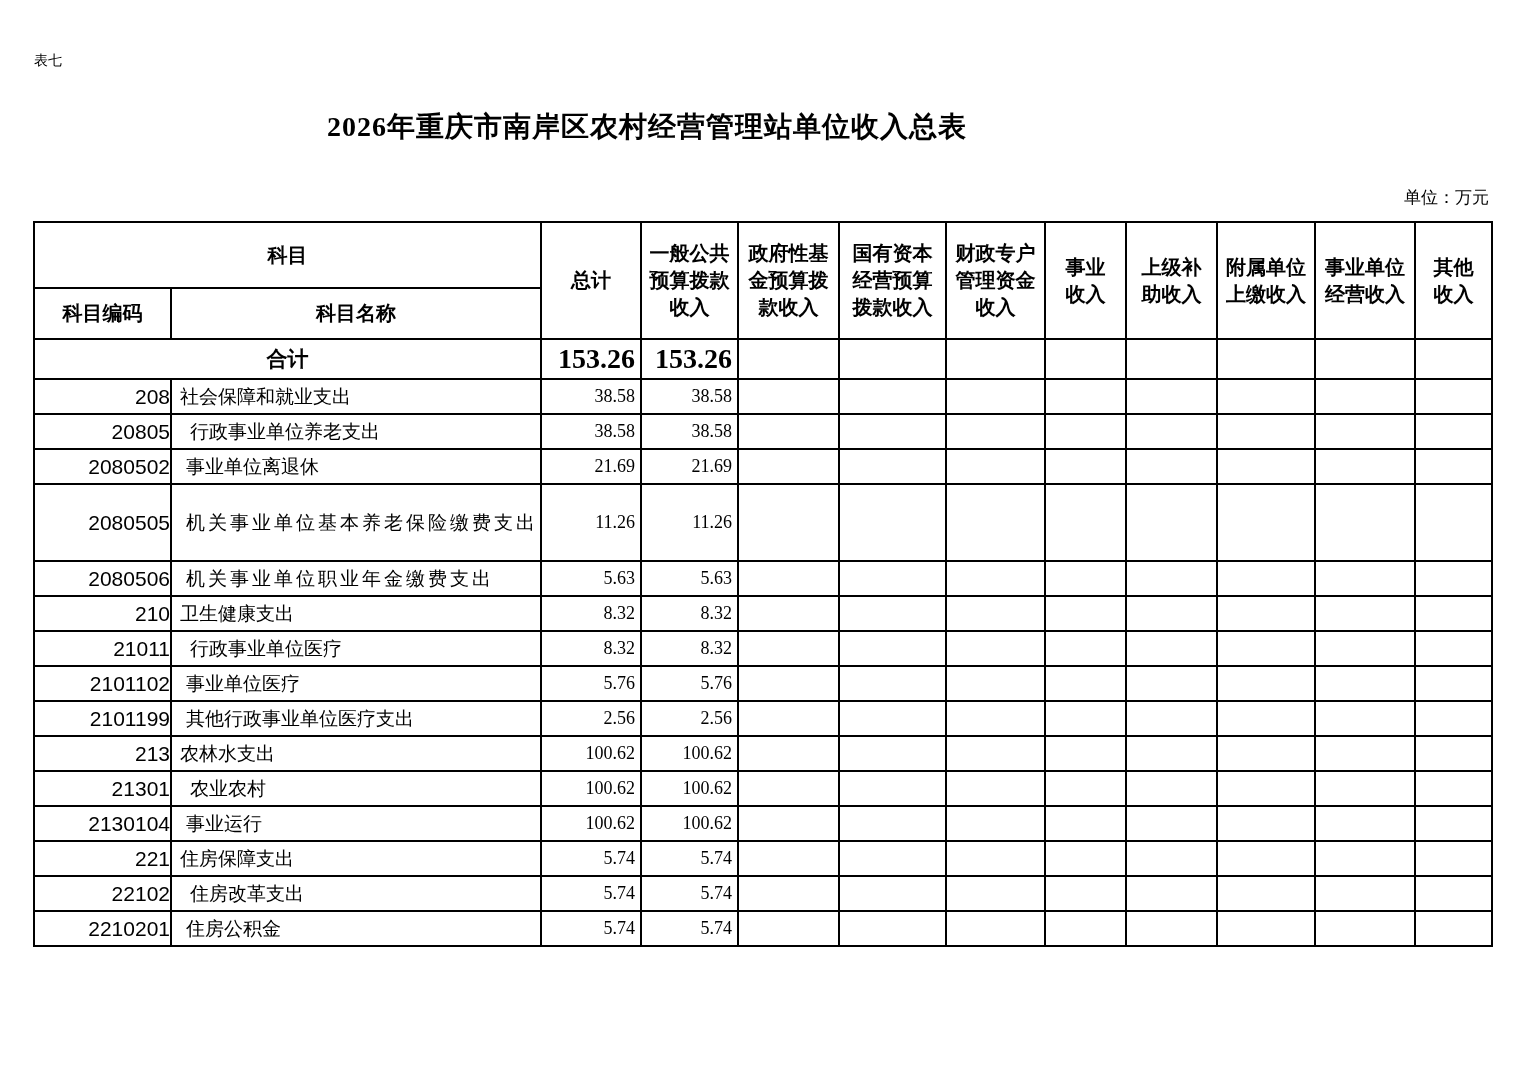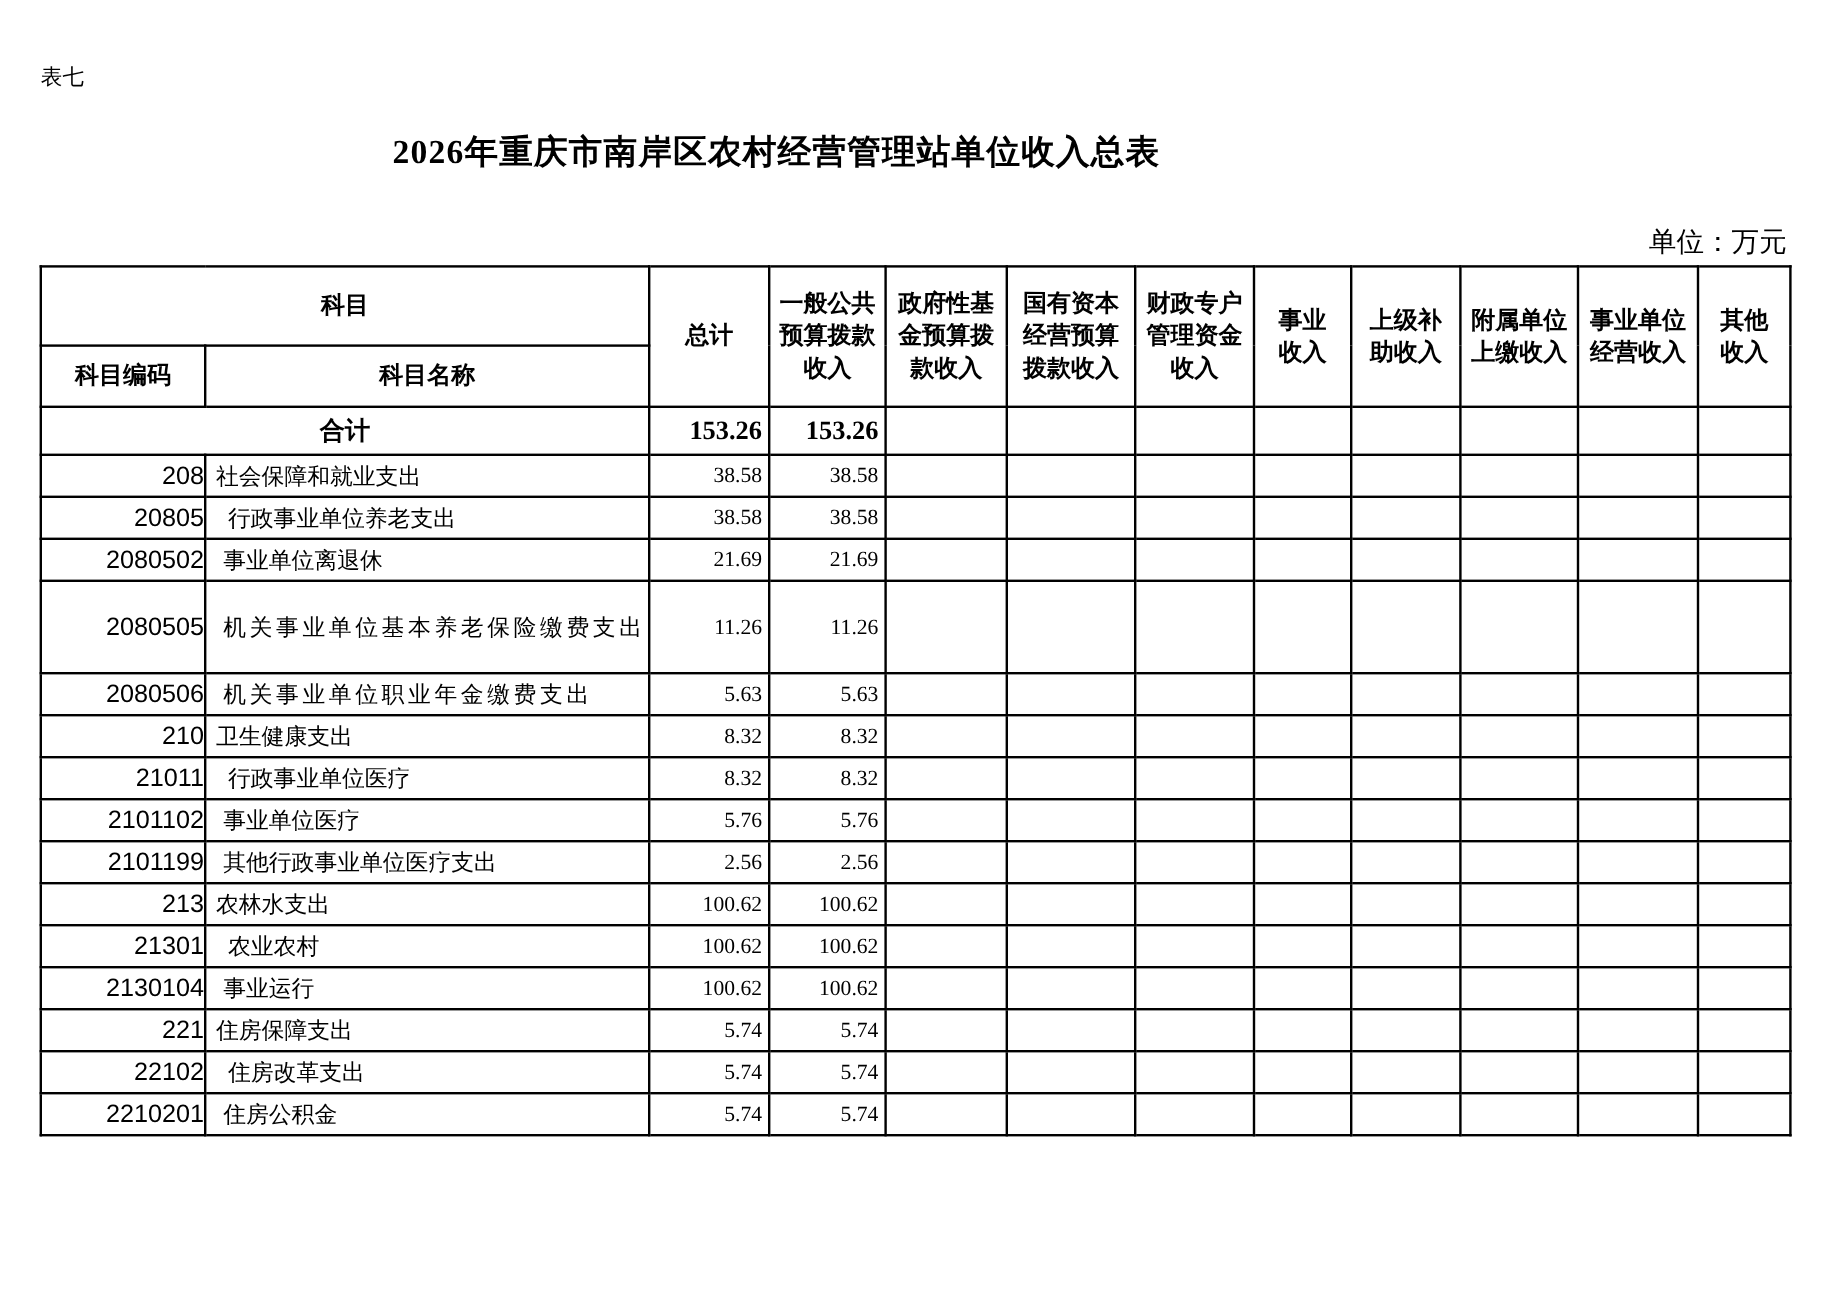--- a/index.html
+++ b/index.html
@@ -12,39 +12,39 @@
     height: 1074px;
     position: relative;
     font-family: "Liberation Serif", serif;
     color: #000;
     overflow: hidden;
   }
   .sheet-label {
     position: absolute;
     left: 34px;
     top: 52px;
-    font-size: 18px;
+    font-size: 14px;
     font-family: "Liberation Serif", serif;
   }
   .page-title {
     position: absolute;
     left: 0;
     top: 108px;
     width: 1294px;
     text-align: center;
     font-size: 28px;
     font-weight: bold;
     font-family: "Liberation Serif", serif;
     letter-spacing: 1px;
   }
   .unit-note {
     position: absolute;
     top: 186px;
     right: 31px;
-    font-size: 23px;
+    font-size: 17px;
     font-family: "Liberation Serif", serif;
   }
   table.income-table {
     position: absolute;
     left: 33px;
     top: 221px;
     width: 1457px;
     border-collapse: collapse;
     table-layout: fixed;
   }
@@ -95,21 +95,21 @@
   td.name.spread { letter-spacing: 3px; }
 
   tr.total-row td.total-label {
     font-weight: bold;
     text-align: center;
     font-size: 21px;
     font-family: "Liberation Serif", serif;
   }
   tr.total-row td.num {
     font-weight: bold;
-    font-size: 22px;
+    font-size: 28px;
   }
 </style>
 </head>
 <body>
 
 <div class="sheet-label">表七</div>
 
 <div class="page-title">2026年重庆市南岸区农村经营管理站单位收入总表</div>
 
 <div class="unit-note">单位：万元</div>

